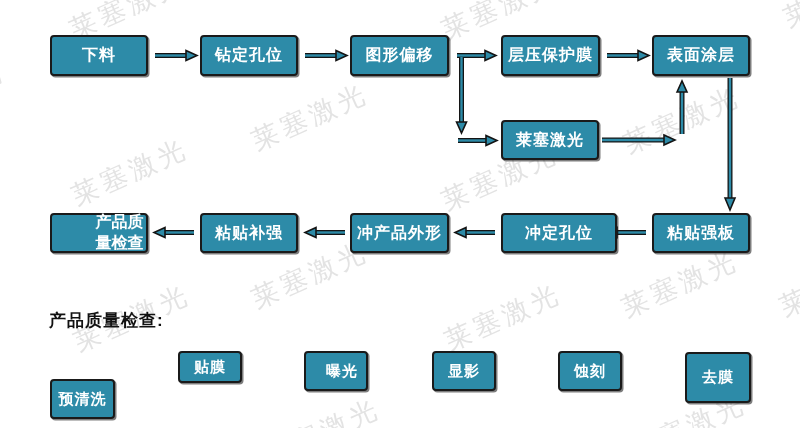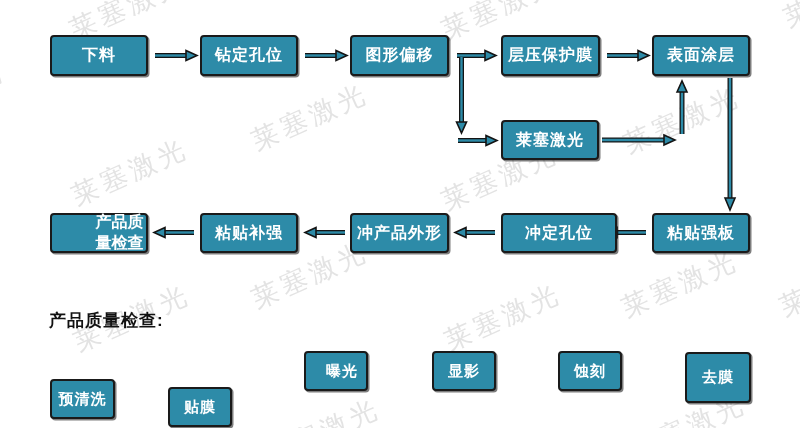--- a/index.html
+++ b/index.html
@@ -170,19 +170,19 @@
 
   <div class="box" style="left:50px;  top:213px; width:98px; height:40px; letter-spacing:0;padding-left:41px;">产品质量检查</div>
   <div class="box" style="left:200px; top:213px; width:98px; height:40px;">粘贴补强</div>
   <div class="box" style="left:350px; top:213px; width:99px; height:40px;">冲产品外形</div>
   <div class="box" style="left:501px; top:213px; width:116px; height:40px;">冲定孔位</div>
   <div class="box" style="left:652px; top:213px; width:98px; height:40px;">粘贴强板</div>
 
   <div class="section-title">产品质量检查:</div>
 
   <div class="box small" style="left:50px;  top:351px; width:65px; height:40px;margin-top:28px;">预清洗</div>
-  <div class="box small" style="left:168px; top:351px; width:64px; height:40px;margin-top:36px;">贴膜</div>
+  <div class="box small" style="left:178px; top:351px; width:64px; height:32px;">贴膜</div>
   <div class="box small" style="left:304px; top:351px; width:64px; height:40px;padding-left:12px;">曝光</div>
   <div class="box small" style="left:432px; top:351px; width:64px; height:40px;">显影</div>
   <div class="box small" style="left:558px; top:351px; width:64px; height:40px;">蚀刻</div>
   <div class="box small" style="left:685px; top:352px; width:66px; height:51px;">去膜</div>
 
 </div>
 
 </body></html>

